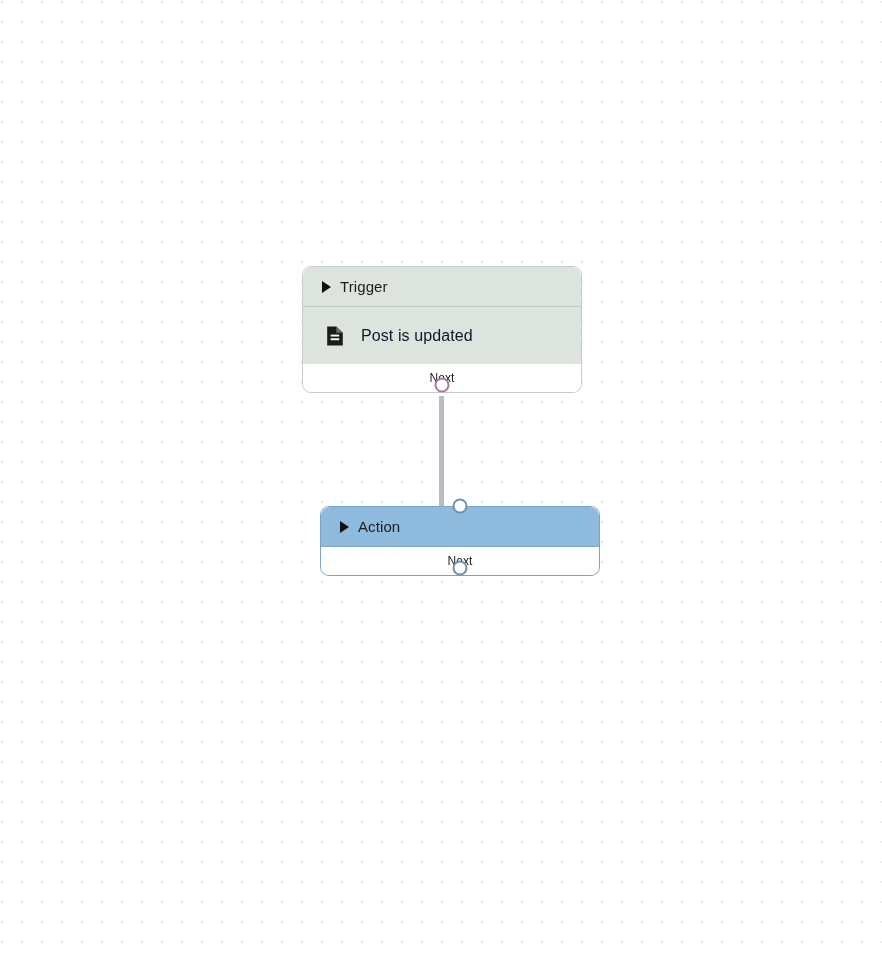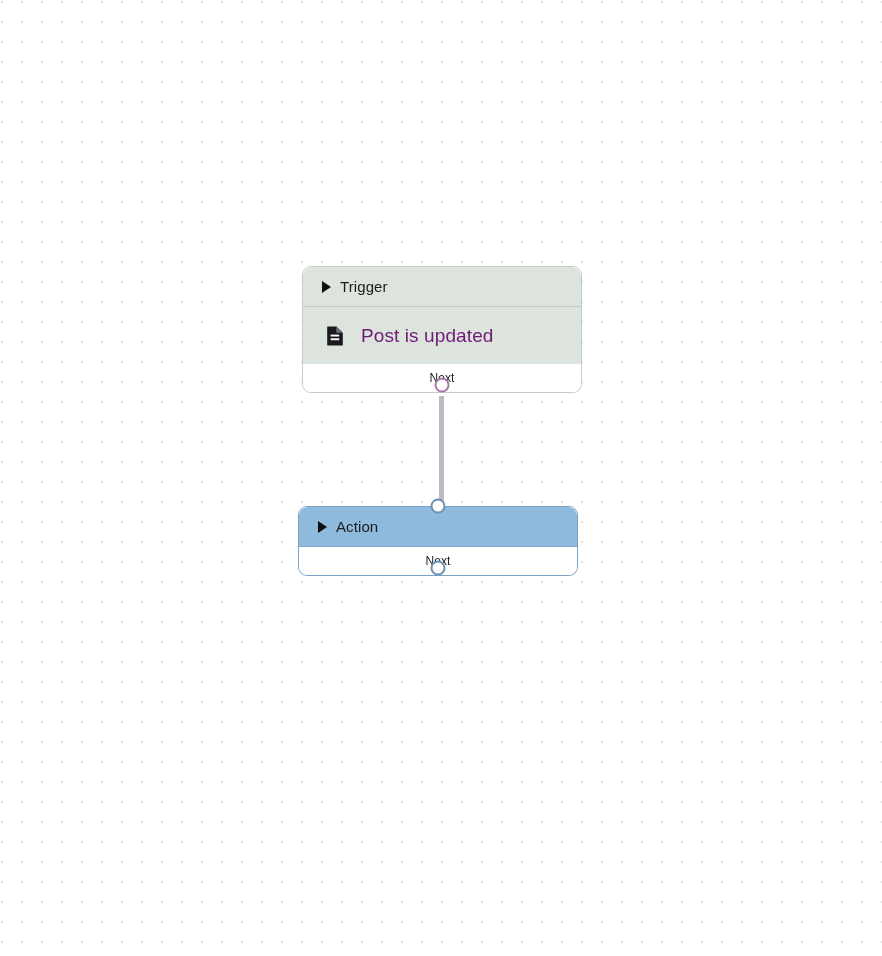--- a/index.html
+++ b/index.html
@@ -85,22 +85,22 @@
     width: 26px;
     height: 26px;
     flex: 0 0 auto;
     margin-right: 13px;
     display: flex;
     align-items: center;
     justify-content: center;
   }
 
   .node-body-label {
-    font-size: 19px;
-    color: #701a75;
+    font-size: 16px;
+    color: #0f172a;
     letter-spacing: 0.1px;
     white-space: nowrap;
   }
 
   .node-footer {
     height: 28px;
     background: #ffffff;
     display: flex;
     align-items: center;
     justify-content: center;
@@ -170,21 +170,21 @@
       </div>
 
       <div class="node-footer">
         <span>Next</span>
       </div>
 
     </div>
     <div class="handle source-purple" style="bottom: -8px; border-color: rgb(168, 120, 172);"></div>
   </div>
 
-  <div class="node action" id="action-node" style="left: 298px; top: 506px; width: 280px; border-color: rgb(123, 163, 198);">
+  <div class="node action" id="action-node" style="left: 320px; top: 506px; width: 280px; border-color: rgb(123, 163, 198);">
     <div class="handle target-blue" style="top: -1px; border-color: rgb(109, 146, 180);"></div>
     <div class="node-inner">
 
       <div class="node-header">
         <span class="caret-icon"></span>
         <span>Action</span>
       </div>
 
       <div class="node-divider"></div>
 

